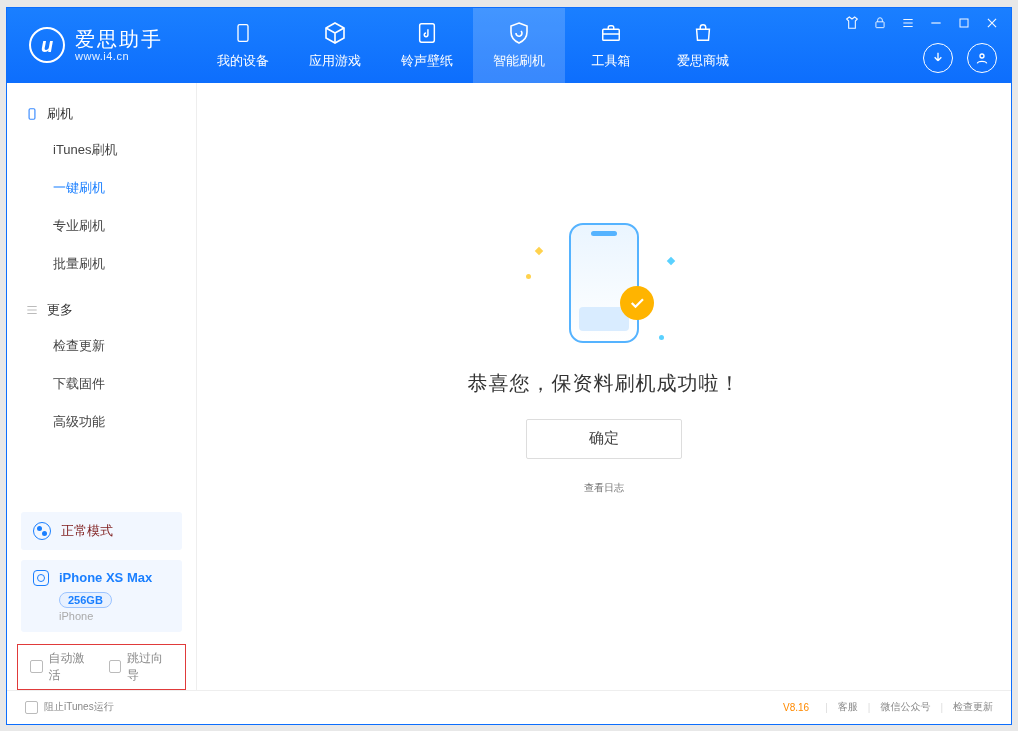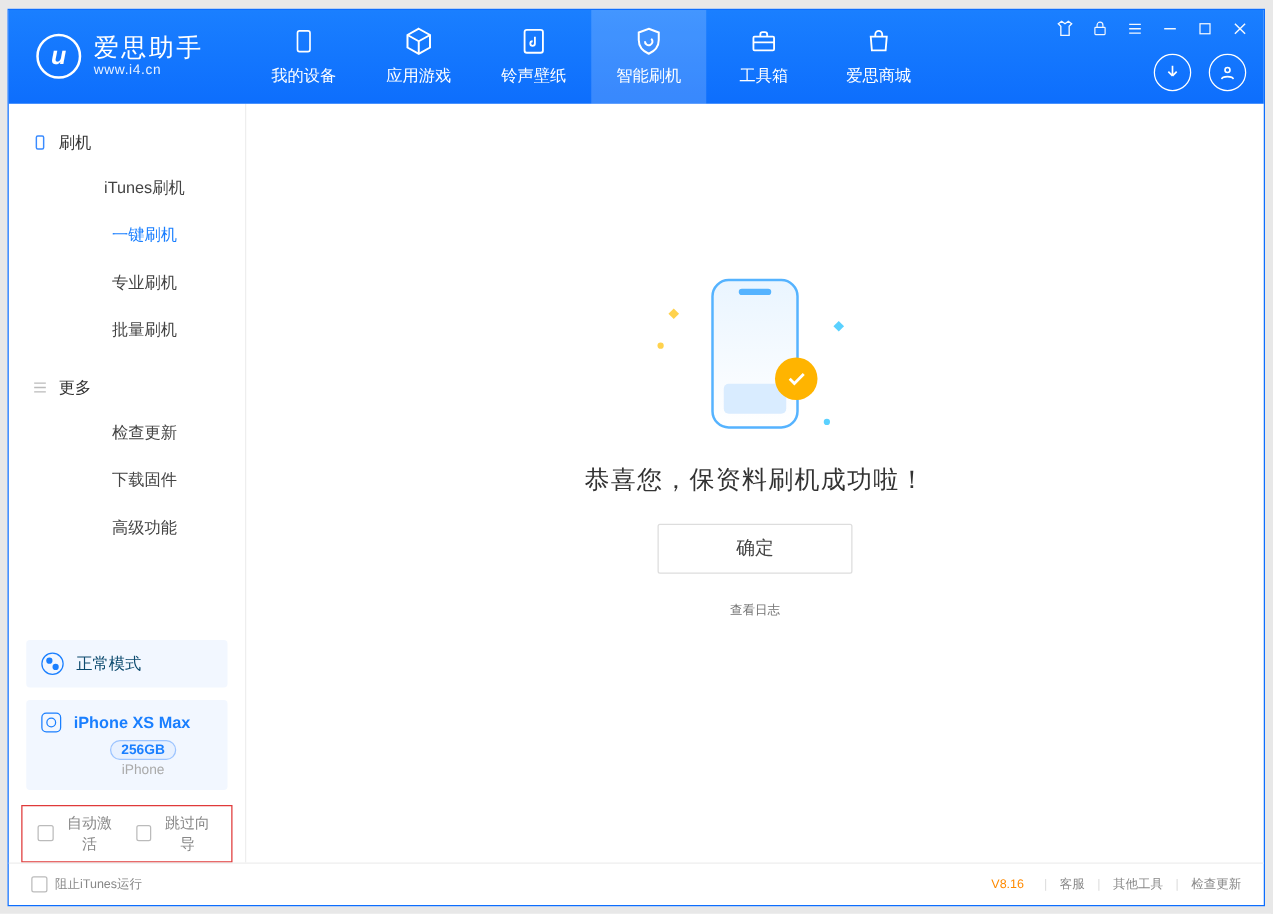--- a/index.html
+++ b/index.html
@@ -17,21 +17,21 @@
   .tab { width: 92px; display: flex; flex-direction: column; align-items: center; justify-content: center; gap: 6px; font-size: 13px; cursor: pointer; }
   .tab .ticon { width: 26px; height: 26px; display:flex; align-items:center; justify-content:center; }
   .tab.active { background: rgba(255,255,255,0.18); }
   .header-right { position: absolute; right: 10px; top: 6px; display:flex; gap:10px; align-items:center; }
   .win-btn { width:18px; height:18px; display:flex; align-items:center; justify-content:center; cursor:pointer; opacity:.95; }
   .header-icons { position:absolute; right:14px; bottom:10px; display:flex; gap:14px; }
   .circ-btn { width:30px; height:30px; border:1.5px solid #fff; border-radius:50%; display:flex; align-items:center; justify-content:center; cursor:pointer; }
   
   
   .body { flex:1; display:flex; min-height:0; }
-  .sidebar { width: 190px; border-right:1px solid #eee; display:flex; flex-direction:column; font-size:13px; color:#333;text-align:center; }
+  .sidebar { width: 190px; border-right:1px solid #eee; display:flex; flex-direction:column; font-size:13px; color:#333; }
   .side-scroll { padding: 14px 0 0 0; flex:1; }
   .side-group-h { display:flex; align-items:center; gap:8px; padding: 8px 18px; font-weight:500; color:#333; }
   .side-group-h .gicon { width:14px; height:14px; display:flex; align-items:center; justify-content:center; color:#3a8bff; }
   .side-item { padding: 10px 18px 10px 46px; cursor:pointer; color:#444; }
   .side-item.selected { color:#1a7fff; }
   .side-bottom { padding: 0 14px 0 14px; }
   .mode-card { background:#f2f7ff; border-radius:3px; padding:10px 12px; display:flex; align-items:center; gap:10px; margin-bottom:10px; }
   .mode-card .mico { width:18px; height:18px; border:1.5px solid #1a7fff; border-radius:50%; display:flex; align-items:center; justify-content:center; }
   .mode-card .mico .dots { position:relative; width:10px; height:10px; }
   .mode-card .mico .dots::before, .mode-card .mico .dots::after { content:''; position:absolute; width:5px; height:5px; border-radius:50%; background:#1a7fff; }
@@ -222,21 +222,21 @@
         <div class="side-item">检查更新</div>
         <div class="side-item">下载固件</div>
         <div class="side-item">高级功能</div>
       </div>
 
       <div class="side-bottom">
         <div class="mode-card">
           <span class="mico">
               <span class="dots"></span>
             </span>
-          <span style="color:#0c4a6e;font-weight:500;">正常模式</span>
+          <span style="color:#7f1d1d;font-weight:500;">正常模式</span>
         </div>
         <div class="dev-card">
           <div class="l1">
             <span class="dico"></span>
             <span>iPhone XS Max</span>
           </div>
           <span class="cap">256GB</span>
           <div class="typ">iPhone</div>
         </div>
       </div>
@@ -280,18 +280,18 @@
       <label class="chk">
           <span class="box"></span>
           <span>阻止iTunes运行</span>
         </label>
     </div>
     <div class="spacer"></div>
     <span class="ver">V8.16</span>
     <span class="sep">|</span>
     <a>客服</a>
     <span class="sep">|</span>
-    <a>其他工具</a>
+    <a>微信公众号</a>
     <span class="sep">|</span>
     <a>检查更新</a>
   </div>
 
 </div>
 
 </body></html>

